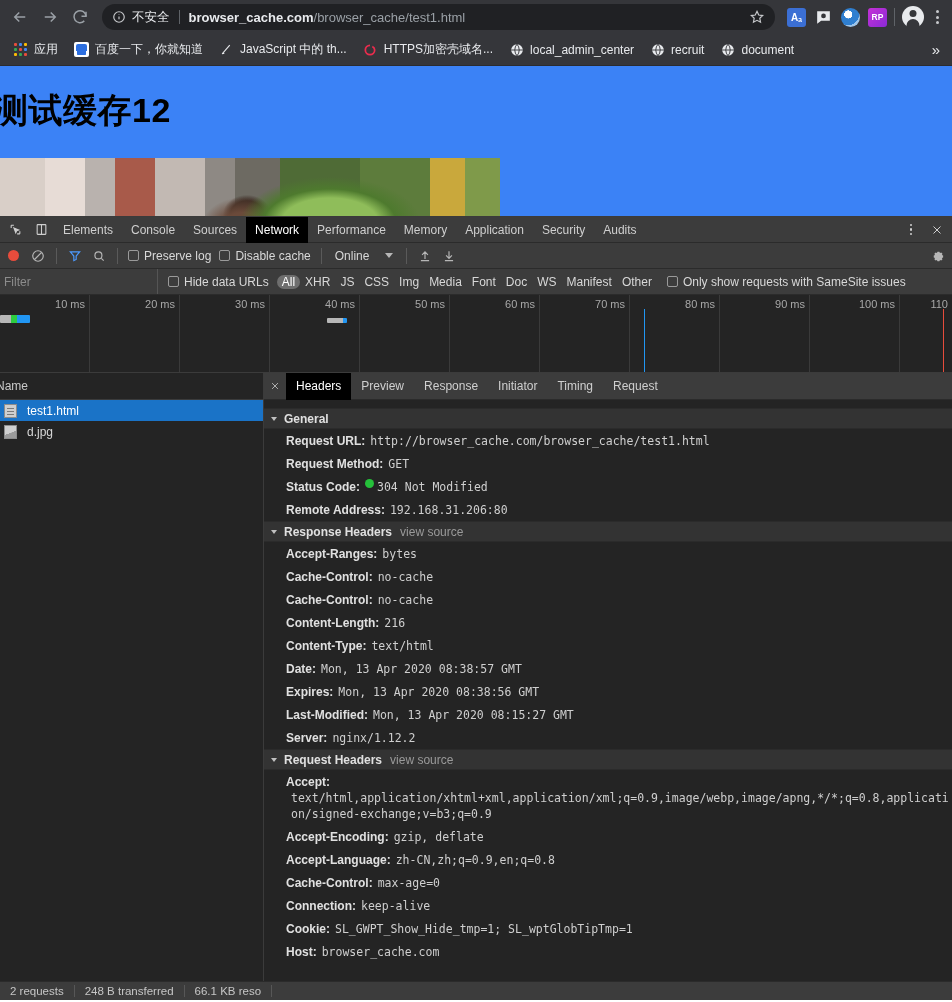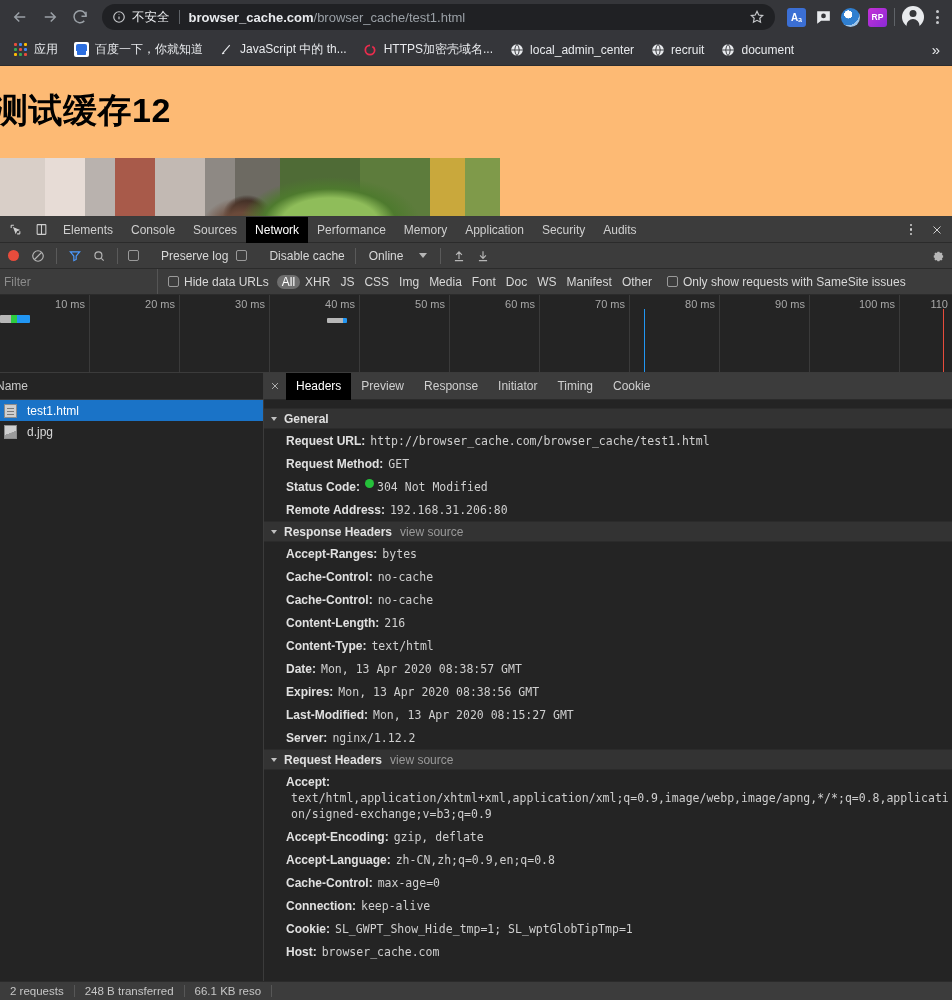--- a/index.html
+++ b/index.html
@@ -73,21 +73,21 @@
   .fav-baidu:after { content: ""; width: 11px; height: 11px; border-radius: 2px;
     background: radial-gradient(circle at 30% 30%, #2d6fe0 0 42%, transparent 43%),
                 radial-gradient(circle at 72% 32%, #2d6fe0 0 38%, transparent 39%),
                 radial-gradient(circle at 50% 76%, #2d6fe0 0 46%, transparent 47%); }
   .fav-pen { color: #e8eaed; display: flex; align-items: center; justify-content: center; }
   .fav-https { display: flex; align-items: center; justify-content: center; }
   .fav-globe { display: flex; align-items: center; justify-content: center; }
   .bm-overflow { margin-left: auto; color: #e8eaed; font-size: 15px; padding: 0 6px; flex: none; }
 
   
-  .page { height: 150px; background: #fdba74; position: relative; overflow: hidden; }
+  .page { height: 150px; background: #3b82f6; position: relative; overflow: hidden; }
   .page-h1 {
     font-size: 34px; font-weight: 700; color: #000; padding: 24px 0 0 0;
     margin-left: -6px; letter-spacing: 0.5px; line-height: 1.2;
   }
   .page-img {
     position: absolute; left: 0; top: 92px; width: 500px; height: 58px;
     background:
       radial-gradient(ellipse 120px 60px at 330px 64px, #8fbd5a 0 40%, #4e7a2e 55%, transparent 75%),
       radial-gradient(ellipse 60px 44px at 243px 70px, #6b4a3a 0 35%, transparent 70%),
       radial-gradient(ellipse 30px 24px at 247px 56px, #3a2a22 0 55%, transparent 80%),
@@ -120,21 +120,21 @@
   .dt-kebab i { width: 2.5px; height: 2.5px; border-radius: 50%; background: #cfcfcf; display: block; }
 
   .dt-toolbar {
     height: 26px; background: #3c3c3c; display: flex; align-items: center;
     padding: 0 4px; gap: 2px; border-bottom: 1px solid #2b2b2b; font-size: 12px; flex: none;
   }
   .rec-dot { width: 11px; height: 11px; border-radius: 50%; background: #e74c3c; margin: 0 6px 0 4px; flex: none; }
   .tb-icon { width: 22px; height: 22px; display: flex; align-items: center;
     justify-content: center; color: #b6b6b6; flex: none; }
   .tb-sep { width: 1px; height: 16px; background: #5a5a5a; margin: 0 5px; flex: none; }
-  .tb-check { display: flex; align-items: center; gap: 22px; color: #d8d8d8; font-size: 12px;
+  .tb-check { display: flex; align-items: center; gap: 5px; color: #d8d8d8; font-size: 12px;
     white-space: nowrap; padding: 0 3px; flex: none; }
   .cbox { width: 11px; height: 11px; border: 1px solid #9a9a9a; border-radius: 2px;
     background: transparent; flex: none; }
   .tb-select { display: flex; align-items: center; gap: 16px; color: #d8d8d8; font-size: 12px;
     padding: 0 6px; flex: none; }
   .caret-down { width: 0; height: 0; border-left: 4px solid transparent;
     border-right: 4px solid transparent; border-top: 5px solid #b6b6b6; }
   .tb-gear { margin-left: auto; }
 
   .dt-filterbar {
@@ -505,21 +505,21 @@
         <div class="det-close">
           <svg width="10" height="10" viewBox="0 0 24 24" fill="none" stroke="currentColor" stroke-width="2.4">
               <path d="M5 5l14 14M19 5L5 19"></path>
             </svg>
         </div>
         <div class="det-tab active">Headers</div>
         <div class="det-tab">Preview</div>
         <div class="det-tab">Response</div>
         <div class="det-tab">Initiator</div>
         <div class="det-tab">Timing</div>
-        <div class="det-tab">Cookie</div>
+        <div class="det-tab">Request</div>
       </div>
 
       <div class="det-body">
 
         <div class="sec-head">
           <span class="tri"></span>
           <span>General</span>
         </div>
         <div class="hdr-row">
           <span class="hdr-name">Request URL:</span>

